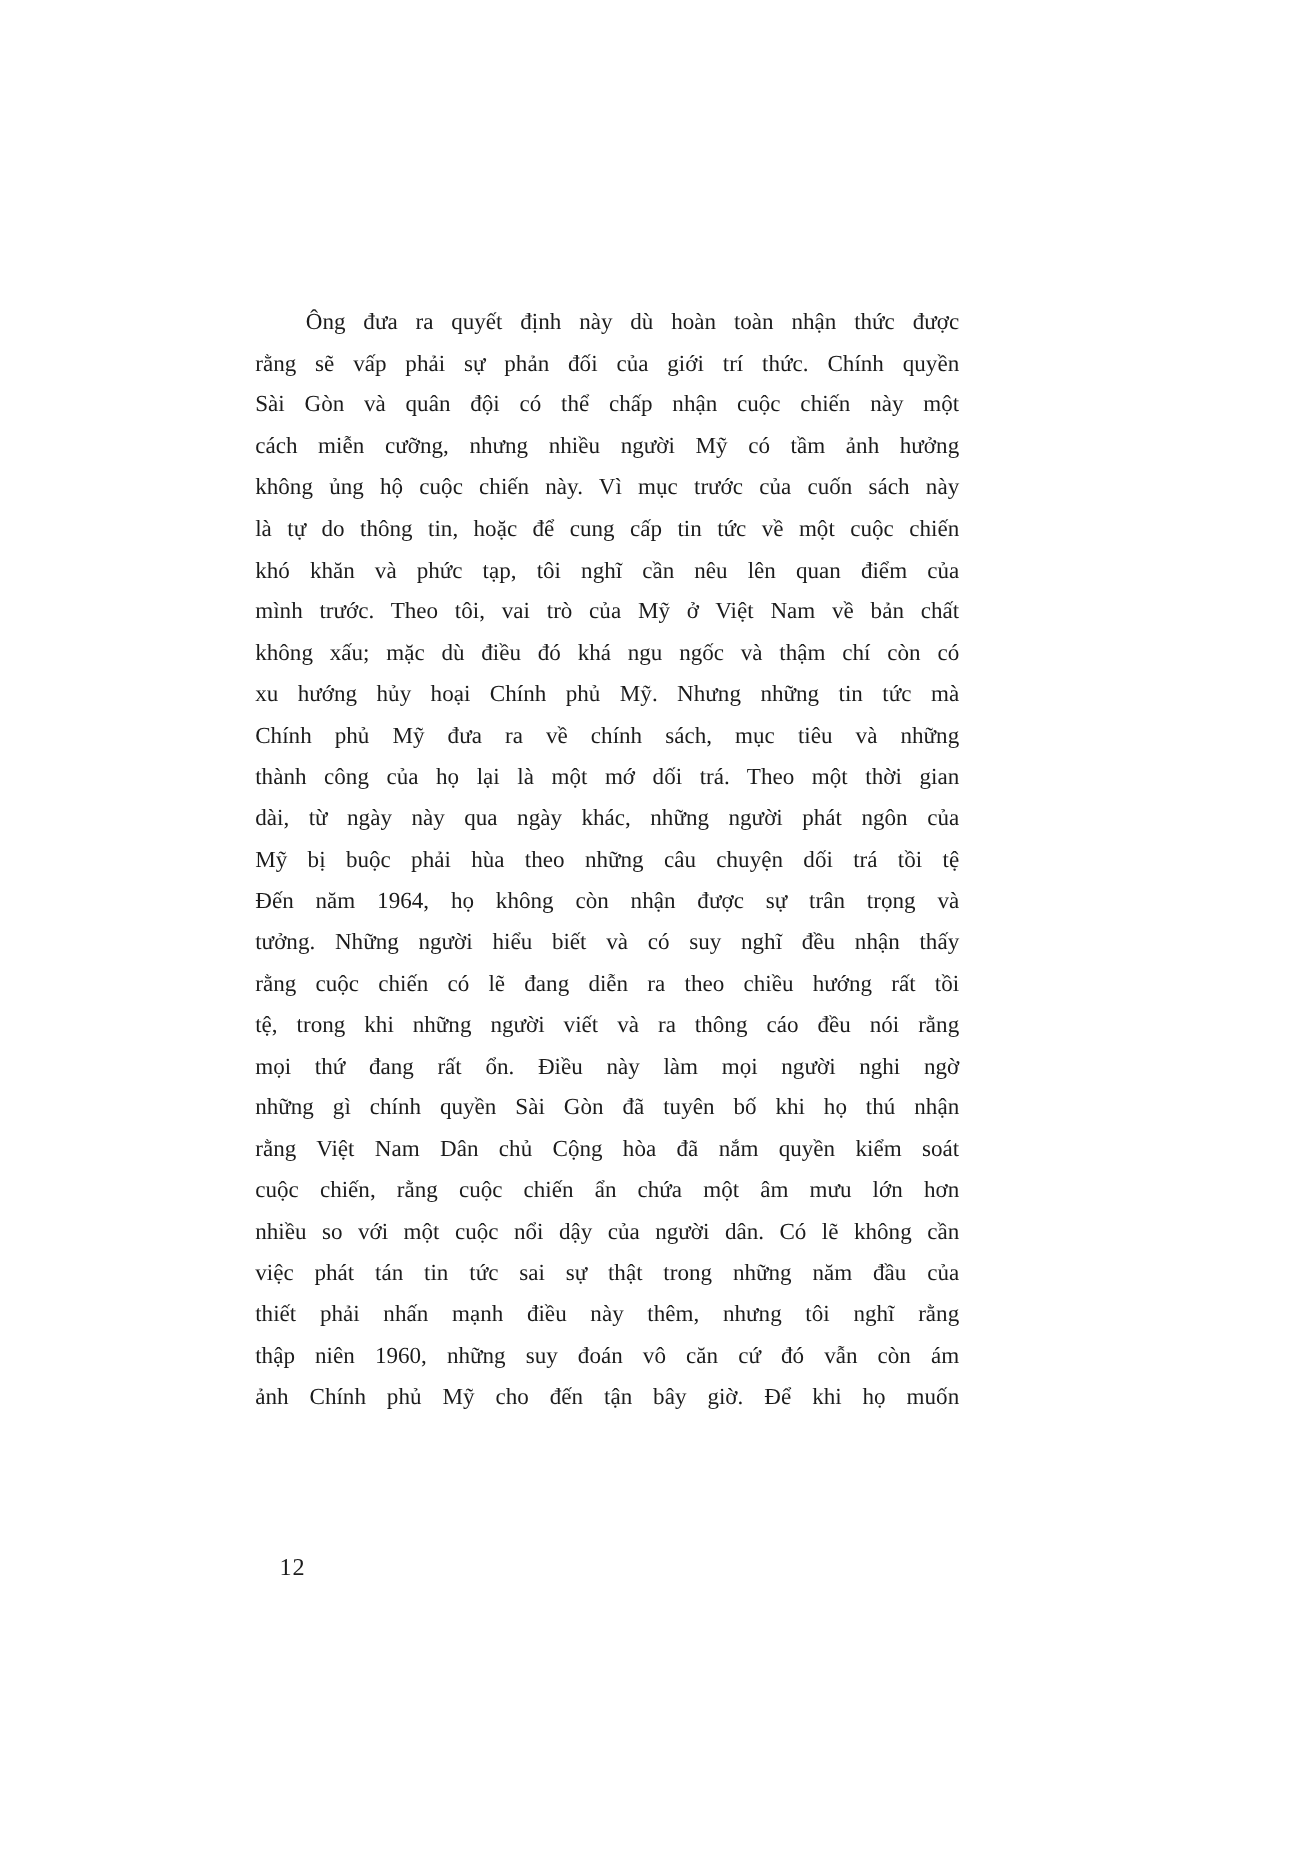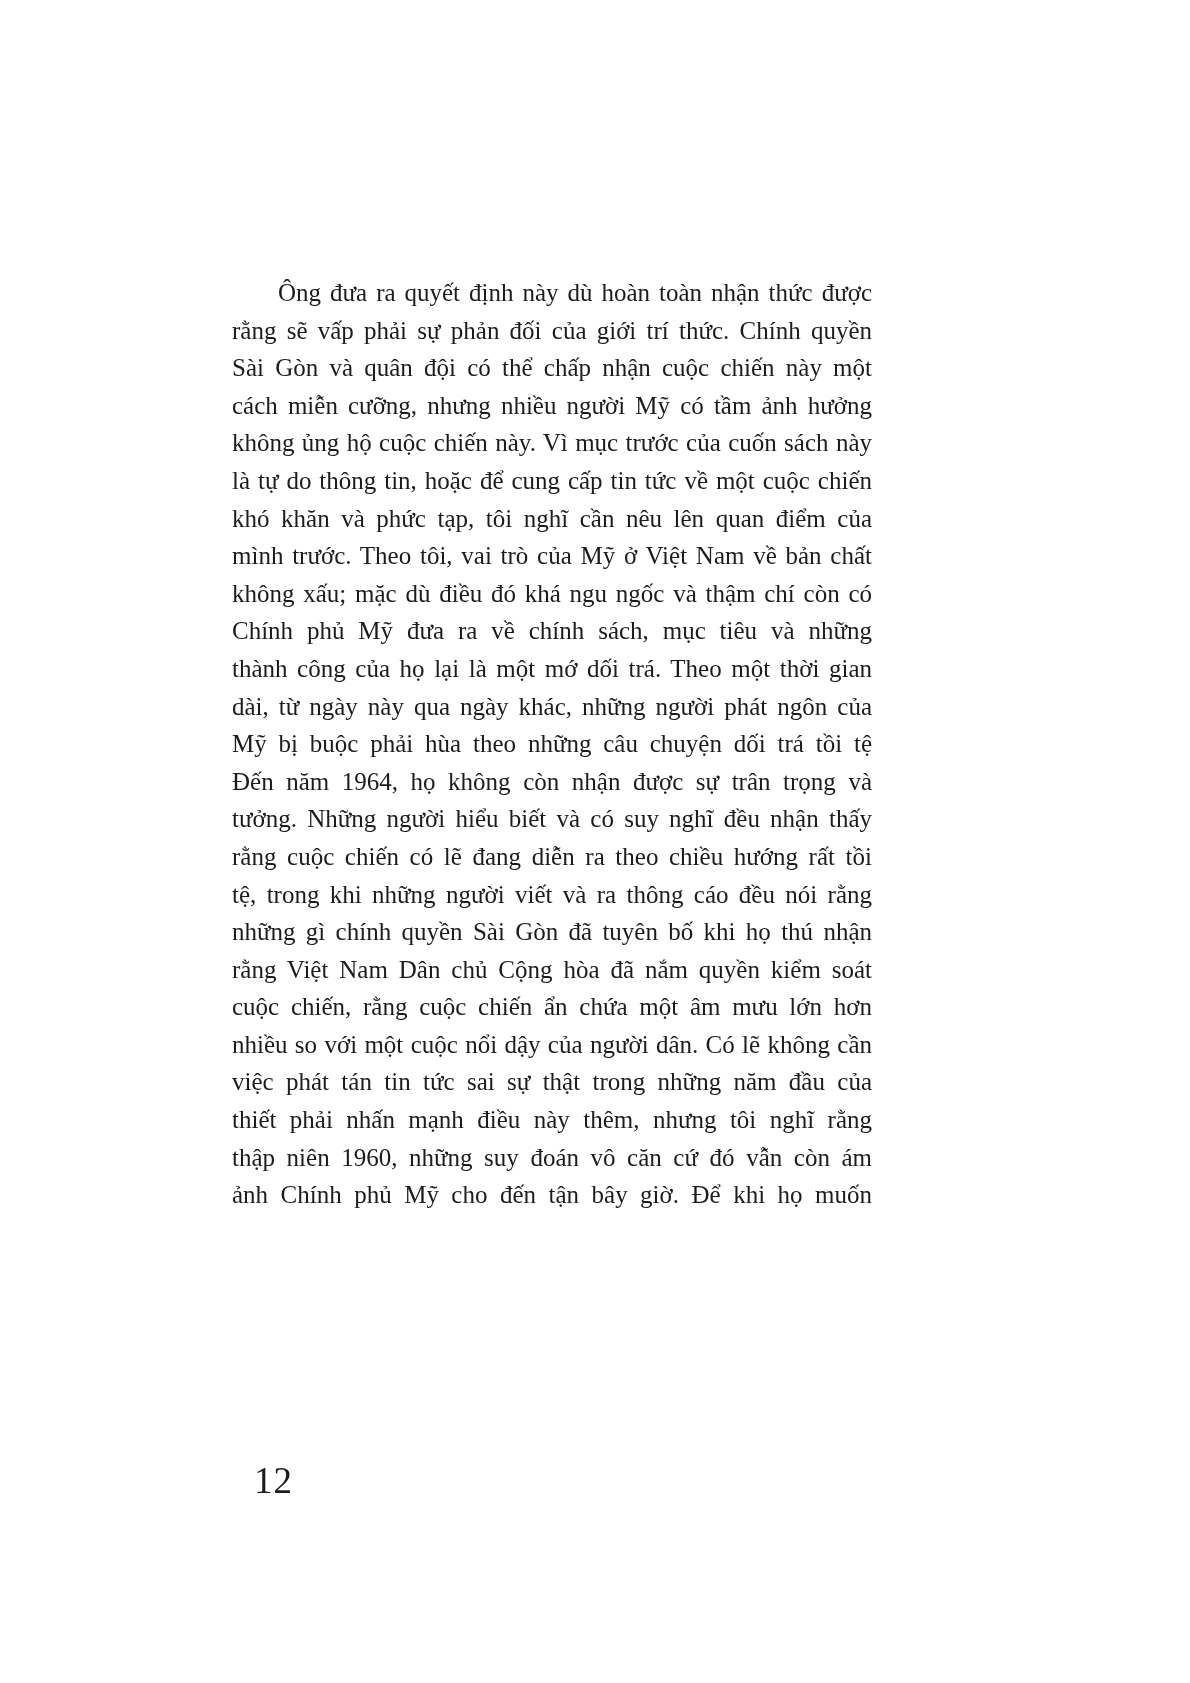--- a/index.html
+++ b/index.html
@@ -16,62 +16,64 @@
     color: #1c1c1c;
     overflow: hidden;
   }
   .text-block {
     position: absolute;
     left: 232px;
     top: 274px;
     width: 640px;
   }
   .line {
-    font-size: 25px;
+    font-size: 21px;
     line-height: 37.6px;
     text-align: justify;
     text-align-last: justify;
     -moz-text-align-last: justify;
     white-space: normal;
   }
   .text-block .line:first-child {
     text-indent: 46px;
   }
   .page-number {
     position: absolute;
     left: 254px;
-    top: 1464px;
-    font-size: 37px;
+    top: 1408px;
+    font-size: 22px;
     line-height: 34px;
     letter-spacing: 1px;
   }
 </style>
 </head>
 <body>
 
 <div class="page">
   <div class="text-block">
 
   <div class="line">Ông đưa ra quyết định này dù hoàn toàn nhận thức được</div>
       <div class="line">rằng sẽ vấp phải sự phản đối của giới trí thức. Chính quyền</div>
       <div class="line">Sài Gòn và quân đội có thể chấp nhận cuộc chiến này một</div>
       <div class="line">cách miễn cưỡng, nhưng nhiều người Mỹ có tầm ảnh hưởng</div>
       <div class="line">không ủng hộ cuộc chiến này. Vì mục trước của cuốn sách này</div>
       <div class="line">là tự do thông tin, hoặc để cung cấp tin tức về một cuộc chiến</div>
       <div class="line">khó khăn và phức tạp, tôi nghĩ cần nêu lên quan điểm của</div>
       <div class="line">mình trước. Theo tôi, vai trò của Mỹ ở Việt Nam về bản chất</div>
       <div class="line">không xấu; mặc dù điều đó khá ngu ngốc và thậm chí còn có</div>
+      <div class="line">xu hướng hủy hoại Chính phủ Mỹ. Nhưng những tin tức mà</div>
       <div class="line">Chính phủ Mỹ đưa ra về chính sách, mục tiêu và những</div>
       <div class="line">thành công của họ lại là một mớ dối trá. Theo một thời gian</div>
       <div class="line">dài, từ ngày này qua ngày khác, những người phát ngôn của</div>
       <div class="line">Mỹ bị buộc phải hùa theo những câu chuyện dối trá tồi tệ</div>
       <div class="line">Đến năm 1964, họ không còn nhận được sự trân trọng và</div>
       <div class="line">tưởng. Những người hiểu biết và có suy nghĩ đều nhận thấy</div>
       <div class="line">rằng cuộc chiến có lẽ đang diễn ra theo chiều hướng rất tồi</div>
       <div class="line">tệ, trong khi những người viết và ra thông cáo đều nói rằng</div>
+      <div class="line">mọi thứ đang rất ổn. Điều này làm mọi người nghi ngờ</div>
       <div class="line">những gì chính quyền Sài Gòn đã tuyên bố khi họ thú nhận</div>
       <div class="line">rằng Việt Nam Dân chủ Cộng hòa đã nắm quyền kiểm soát</div>
       <div class="line">cuộc chiến, rằng cuộc chiến ẩn chứa một âm mưu lớn hơn</div>
       <div class="line">nhiều so với một cuộc nổi dậy của người dân. Có lẽ không cần</div>
       <div class="line">việc phát tán tin tức sai sự thật trong những năm đầu của</div>
       <div class="line">thiết phải nhấn mạnh điều này thêm, nhưng tôi nghĩ rằng</div>
       <div class="line">thập niên 1960, những suy đoán vô căn cứ đó vẫn còn ám</div>
       <div class="line">ảnh Chính phủ Mỹ cho đến tận bây giờ. Để khi họ muốn</div>
     </div>
   <div class="page-number">12</div>

